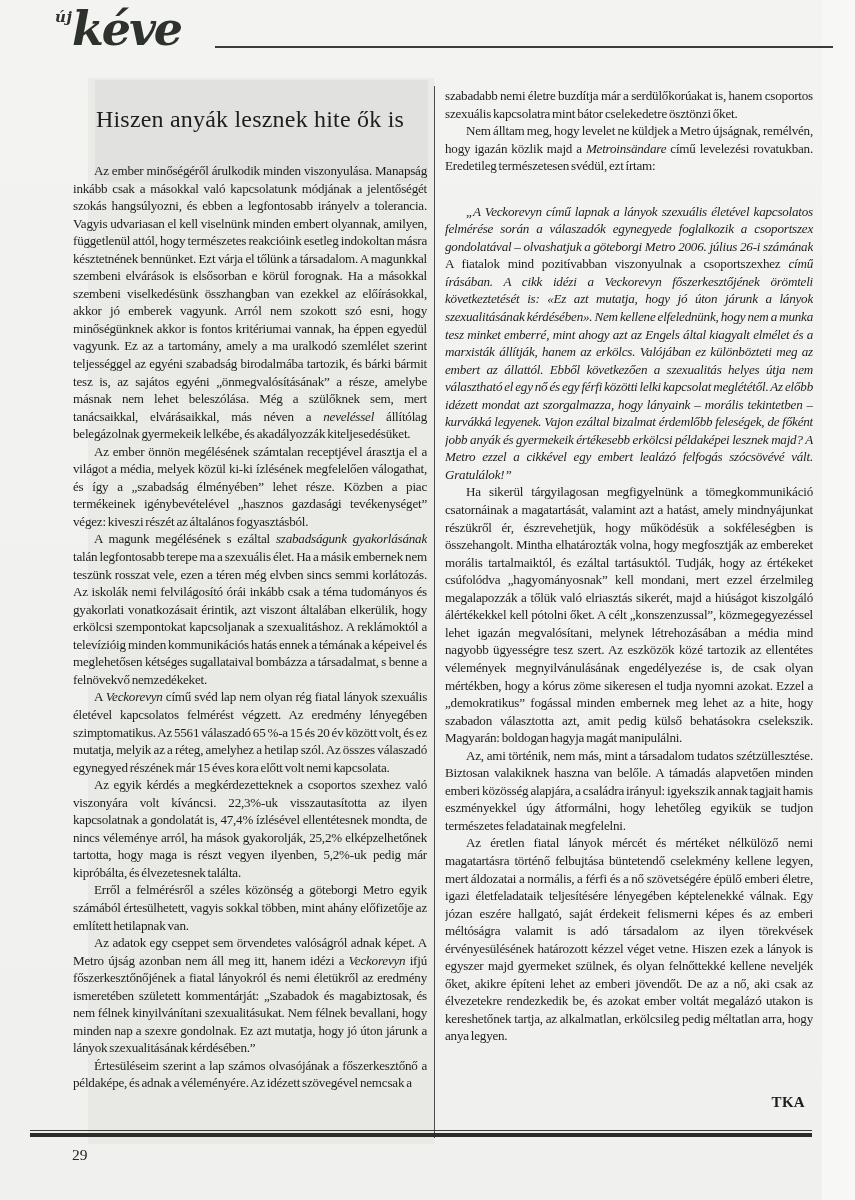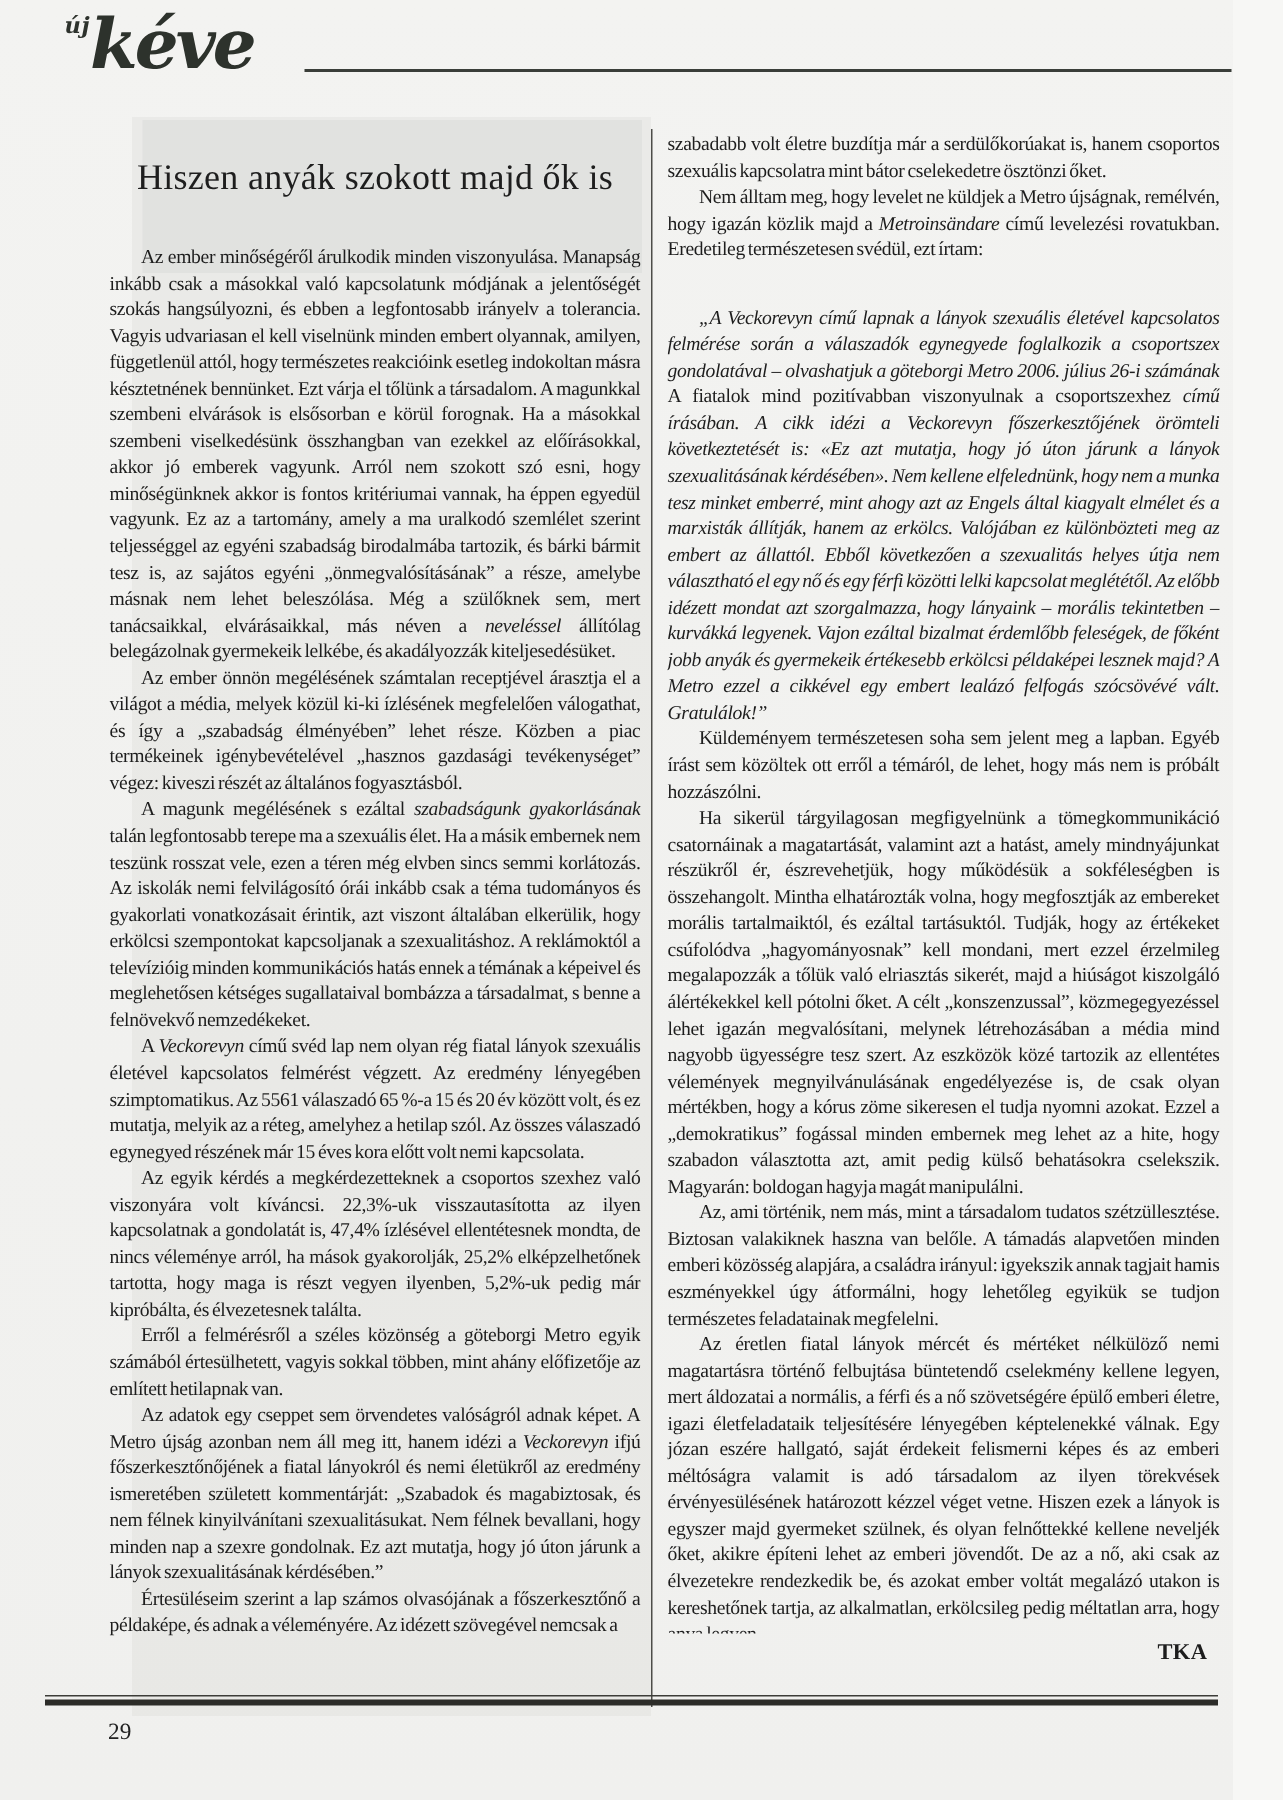--- a/index.html
+++ b/index.html
@@ -19,21 +19,21 @@
   }
   .scan-shade {
     position:absolute; left:88px; top:78px; width:346px; height:1066px;
     background:#ececе9; background:rgba(205,207,202,0.22);
   }
   .title-shade {
     position:absolute; left:95px; top:80px; width:333px; height:102px;
     background:rgba(200,202,198,0.25);
   }
   
-  .masthead { position:absolute; left:0; top:0; width:717px; height:80px; }
+  .masthead { position:absolute; left:12px; top:0; width:717px; height:80px; }
   .logo-prefix {
     position:absolute; left:43px; top:8px;
     font-family:"DejaVu Serif", serif;
     font-style:italic; font-weight:bold;
     font-size:15px; color:#2d322c; letter-spacing:0.5px;
   }
   .logo-text {
     position:absolute; left:60px; top:2px;
     font-family:"DejaVu Serif", serif;
     font-style:italic; font-weight:bold;
@@ -103,40 +103,39 @@
   <div class="right-margin-strip"></div>
   <div class="scan-shade"></div>
   <div class="title-shade"></div>
 
   <div class="masthead">
     <span class="logo-prefix">új</span>
     <span class="logo-text">kéve</span>
     <div class="masthead-rule"></div>
   </div>
 
-  <h1 class="article-title">Hiszen anyák szokott majd ők is</h1>
+  <h1 class="article-title">Hiszen anyák lesznek hite ők is</h1>
 
   <div class="column-divider"></div>
 
   <div class="column column-left">
       <p class=""><span>Az ember minőségéről árulkodik minden viszonyulása. Manapság inkább csak a másokkal való kapcsolatunk módjának a jelentőségét szokás hangsúlyozni, és ebben a legfontosabb irányelv a tolerancia. Vagyis udvariasan el kell viselnünk minden embert olyannak, amilyen, függetlenül attól, hogy természetes reakcióink esetleg indokoltan másra késztetnének bennünket. Ezt várja el tőlünk a társadalom. A magunkkal szembeni elvárások is elsősorban e körül forognak. Ha a másokkal szembeni viselkedésünk összhangban van ezekkel az előírásokkal, akkor jó emberek vagyunk. Arról nem szokott szó esni, hogy minőségünknek akkor is fontos kritériumai vannak, ha éppen egyedül vagyunk. Ez az a tartomány, amely a ma uralkodó szemlélet szerint teljességgel az egyéni szabadság birodalmába tartozik, és bárki bármit tesz is, az sajátos egyéni „önmegvalósításának” a része, amelybe másnak nem lehet beleszólása. Még a szülőknek sem, mert tanácsaikkal, elvárásaikkal, más néven a </span><span class="seg-italic">neveléssel</span><span> állítólag belegázolnak gyermekeik lelkébe, és akadályozzák kiteljesedésüket.</span></p>
       <p class=""><span>Az ember önnön megélésének számtalan receptjével árasztja el a világot a média, melyek közül ki-ki ízlésének megfelelően válogathat, és így a „szabadság élményében” lehet része. Közben a piac termékeinek igénybevételével „hasznos gazdasági tevékenységet” végez: kiveszi részét az általános fogyasztásból.</span></p>
       <p class=""><span>A magunk megélésének s ezáltal </span><span class="seg-italic">szabadságunk gyakorlásának</span><span> talán legfontosabb terepe ma a szexuális élet. Ha a másik embernek nem teszünk rosszat vele, ezen a téren még elvben sincs semmi korlátozás. Az iskolák nemi felvilágosító órái inkább csak a téma tudományos és gyakorlati vonatkozásait érintik, azt viszont általában elkerülik, hogy erkölcsi szempontokat kapcsoljanak a szexualitáshoz. A reklámoktól a televízióig minden kommunikációs hatás ennek a témának a képeivel és meglehetősen kétséges sugallataival bombázza a társadalmat, s benne a felnövekvő nemzedékeket.</span></p>
       <p class=""><span>A </span><span class="seg-italic">Veckorevyn</span><span> című svéd lap nem olyan rég fiatal lányok szexuális életével kapcsolatos felmérést végzett. Az eredmény lényegében szimptomatikus. Az 5561 válaszadó 65 %-a 15 és 20 év között volt, és ez mutatja, melyik az a réteg, amelyhez a hetilap szól. Az összes válaszadó egynegyed részének már 15 éves kora előtt volt nemi kapcsolata.</span></p>
       <p class=""><span>Az egyik kérdés a megkérdezetteknek a csoportos szexhez való viszonyára volt kíváncsi. 22,3%-uk visszautasította az ilyen kapcsolatnak a gondolatát is, 47,4% ízlésével ellentétesnek mondta, de nincs véleménye arról, ha mások gyakorolják, 25,2% elképzelhetőnek tartotta, hogy maga is részt vegyen ilyenben, 5,2%-uk pedig már kipróbálta, és élvezetesnek találta.</span></p>
       <p class=""><span>Erről a felmérésről a széles közönség a göteborgi Metro egyik számából értesülhetett, vagyis sokkal többen, mint ahány előfizetője az említett hetilapnak van.</span></p>
       <p class=""><span>Az adatok egy cseppet sem örvendetes valóságról adnak képet. A Metro újság azonban nem áll meg itt, hanem idézi a </span><span class="seg-italic">Veckorevyn</span><span> ifjú főszerkesztőnőjének a fiatal lányokról és nemi életükről az eredmény ismeretében született kommentárját: „Szabadok és magabiztosak, és nem félnek kinyilvánítani szexualitásukat. Nem félnek bevallani, hogy minden nap a szexre gondolnak. Ez azt mutatja, hogy jó úton járunk a lányok szexualitásának kérdésében.”</span></p>
       <p class=""><span>Értesüléseim szerint a lap számos olvasójának a főszerkesztőnő a példaképe, és adnak a véleményére. Az idézett szövegével nemcsak a</span></p>
     </div>
 
   <div class="column column-right">
-      <p class="noindent"><span>szabadabb volt életre buzdítja már a serdülőkorúakat is, hanem csoportos szexuális kapcsolatra mint bátor cselekedetre ösztönzi őket.</span></p>
+      <p class="noindent"><span>szabadabb nemi életre buzdítja már a serdülőkorúakat is, hanem csoportos szexuális kapcsolatra mint bátor cselekedetre ösztönzi őket.</span></p>
       <p class=""><span>Nem álltam meg, hogy levelet ne küldjek a Metro újságnak, remélvén, hogy igazán közlik majd a </span><span class="seg-italic">Metroinsändare</span><span> című levelezési rovatukban. Eredetileg természetesen svédül, ezt írtam:</span></p>
       <p class="italic "><span>„A Veckorevyn című lapnak a lányok szexuális életével kapcsolatos felmérése során a válaszadók egynegyede foglalkozik a csoportszex gondolatával – olvashatjuk a göteborgi Metro 2006. július 26-i számának </span><span class="seg-roman">A fiatalok mind pozitívabban viszonyulnak a csoportszexhez</span><span> című írásában. A cikk idézi a Veckorevyn főszerkesztőjének örömteli következtetését is: «Ez azt mutatja, hogy jó úton járunk a lányok szexualitásának kérdésében». Nem kellene elfelednünk, hogy nem a munka tesz minket emberré, mint ahogy azt az Engels által kiagyalt elmélet és a marxisták állítják, hanem az erkölcs. Valójában ez különbözteti meg az embert az állattól. Ebből következően a szexualitás helyes útja nem választható el egy nő és egy férfi közötti lelki kapcsolat meglététől. Az előbb idézett mondat azt szorgalmazza, hogy lányaink – morális tekintetben – kurvákká legyenek. Vajon ezáltal bizalmat érdemlőbb feleségek, de főként jobb anyák és gyermekeik értékesebb erkölcsi példaképei lesznek majd? A Metro ezzel a cikkével egy embert lealázó felfogás szócsövévé vált. Gratulálok!”</span></p>
-      <p class=""><span>Küldeményem természetesen soha sem jelent meg a lapban. Egyéb írást sem közöltek ott erről a témáról, de lehet, hogy más nem is próbált hozzászólni.</span></p>
       <p class=""><span>Ha sikerül tárgyilagosan megfigyelnünk a tömegkommunikáció csatornáinak a magatartását, valamint azt a hatást, amely mindnyájunkat részükről ér, észrevehetjük, hogy működésük a sokféleségben is összehangolt. Mintha elhatározták volna, hogy megfosztják az embereket morális tartalmaiktól, és ezáltal tartásuktól. Tudják, hogy az értékeket csúfolódva „hagyományosnak” kell mondani, mert ezzel érzelmileg megalapozzák a tőlük való elriasztás sikerét, majd a hiúságot kiszolgáló álértékekkel kell pótolni őket. A célt „konszenzussal”, közmegegyezéssel lehet igazán megvalósítani, melynek létrehozásában a média mind nagyobb ügyességre tesz szert. Az eszközök közé tartozik az ellentétes vélemények megnyilvánulásának engedélyezése is, de csak olyan mértékben, hogy a kórus zöme sikeresen el tudja nyomni azokat. Ezzel a „demokratikus” fogással minden embernek meg lehet az a hite, hogy szabadon választotta azt, amit pedig külső behatásokra cselekszik. Magyarán: boldogan hagyja magát manipulálni.</span></p>
       <p class=""><span>Az, ami történik, nem más, mint a társadalom tudatos szétzüllesztése. Biztosan valakiknek haszna van belőle. A támadás alapvetően minden emberi közösség alapjára, a családra irányul: igyekszik annak tagjait hamis eszményekkel úgy átformálni, hogy lehetőleg egyikük se tudjon természetes feladatainak megfelelni.</span></p>
       <p class=""><span>Az éretlen fiatal lányok mércét és mértéket nélkülöző nemi magatartásra történő felbujtása büntetendő cselekmény kellene legyen, mert áldozatai a normális, a férfi és a nő szövetségére épülő emberi életre, igazi életfeladataik teljesítésére lényegében képtelenekké válnak. Egy józan eszére hallgató, saját érdekeit felismerni képes és az emberi méltóságra valamit is adó társadalom az ilyen törekvések érvényesülésének határozott kézzel véget vetne. Hiszen ezek a lányok is egyszer majd gyermeket szülnek, és olyan felnőttekké kellene neveljék őket, akikre építeni lehet az emberi jövendőt. De az a nő, aki csak az élvezetekre rendezkedik be, és azokat ember voltát megalázó utakon is kereshetőnek tartja, az alkalmatlan, erkölcsileg pedig méltatlan arra, hogy anya legyen.</span></p>
     </div>
 
   <div class="signature">TKA</div>
 
   <div class="footer-rule"></div>
 
   <div class="page-number">29</div>

